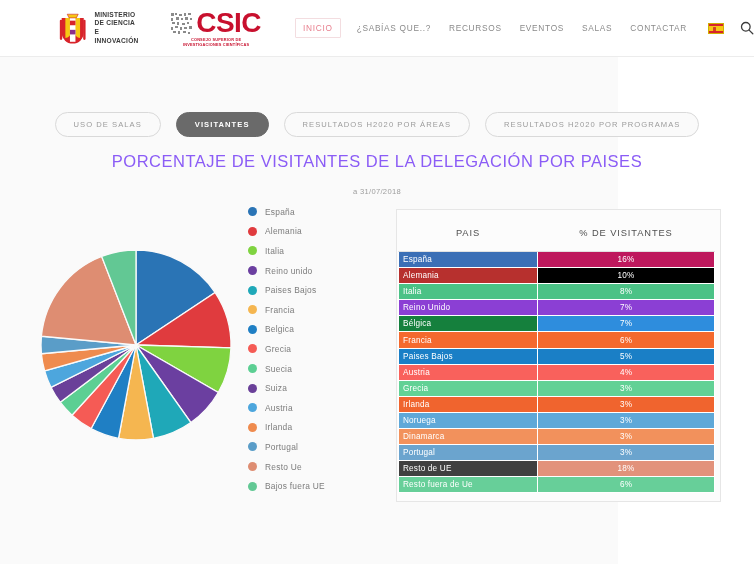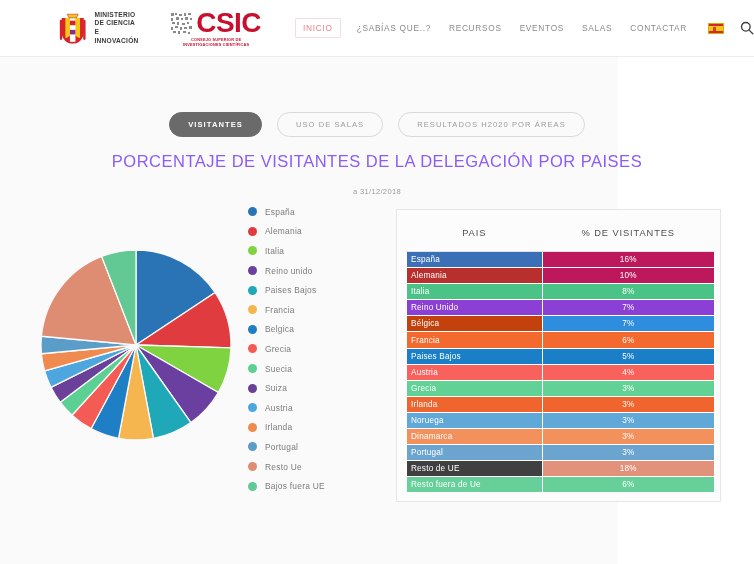--- a/index.html
+++ b/index.html
@@ -106,21 +106,21 @@
   .legend-label {
     margin-left: 8px; font-size: 8.4px; color: #7c7c7c; letter-spacing: .25px;
     white-space: nowrap;
   }
 
   
   .table-box {
     position: absolute; left: 396px; top: 209px;
     width: 325px; background: #fcfcfc;
     border: 1px solid #e6e6e6;
-    padding: 5px 5px 8px 9px;
+    padding: 5px 5px 8px 1px;
   }
   table.vt { border-collapse: collapse; width: 100%; table-layout: fixed; }
   table.vt th {
     font-size: 9.3px; font-weight: normal; color: #4f4f4f;
     letter-spacing: .9px; padding: 13px 0 13px 0; text-align: center;
     background: #fcfcfc; border-bottom: 1px solid #e2e2e2;
   }
   table.vt th.c1 { width: 44%; }
   table.vt td {
     font-size: 8.2px; color: #ffffff; height: 16.1px;
@@ -200,27 +200,28 @@
       <span class="search-ico">
         <svg width="14" height="14" viewBox="0 0 14 14">
           <circle cx="5.8" cy="5.8" r="4.3" fill="none" stroke="#3c3c3c" stroke-width="1.3"></circle>
           <line x1="9.1" y1="9.1" x2="12.8" y2="12.8" stroke="#3c3c3c" stroke-width="1.3" stroke-linecap="round"></line>
         </svg>
       </span>
     </div>
   </div>
 
   <div class="tabs">
+    <div class="tab">USO DE SALAS</div>
     <div class="tab active">VISITANTES</div>
-    <div class="tab">USO DE SALAS</div>
     <div class="tab">RESULTADOS H2020 POR ÁREAS</div>
+    <div class="tab">RESULTADOS H2020 POR PROGRAMAS</div>
   </div>
 
   <div class="chart-title">PORCENTAJE DE VISITANTES DE LA DELEGACIÓN POR PAISES</div>
-  <div class="chart-sub">a 31/12/2018</div>
+  <div class="chart-sub">a 31/07/2018</div>
 
   <div class="pie-wrap">
     <svg class="pie-svg" id="pie" width="200" height="200" viewBox="0 0 200 200">
         <path d="M 100 100 L 100 5 A 95 95 0 0 1 179.19222659600635 47.52532756875195 Z" fill="#2a74b5" stroke="#fafafa" stroke-width="1.3"></path>
         <path d="M 100 100 L 179.19222659600635 47.52532756875195 A 95 95 0 0 1 194.95494337276978 102.92553056283619 Z" fill="#e03b3e" stroke="#fafafa" stroke-width="1.3"></path>
         <path d="M 100 100 L 194.95494337276978 102.92553056283619 A 95 95 0 0 1 182.2724133595217 147.5 Z" fill="#7fd340" stroke="#fafafa" stroke-width="1.3"></path>
         <path d="M 100 100 L 182.2724133595217 147.5 A 95 95 0 0 1 154.88851398378387 177.53870667384103 Z" fill="#6b3fa0" stroke="#fafafa" stroke-width="1.3"></path>
         <path d="M 100 100 L 154.88851398378387 177.53870667384103 A 95 95 0 0 1 117.45620419257418 193.38244446997066 Z" fill="#1fa8b8" stroke="#fafafa" stroke-width="1.3"></path>
         <path d="M 100 100 L 117.45620419257418 193.38244446997066 A 95 95 0 0 1 82.54379580742584 193.38244446997066 Z" fill="#f5b650" stroke="#fafafa" stroke-width="1.3"></path>
         <path d="M 100 100 L 82.54379580742584 193.38244446997066 A 95 95 0 0 1 55.05611210057909 183.69615845714955 Z" fill="#1f7fc4" stroke="#fafafa" stroke-width="1.3"></path>
@@ -306,32 +307,32 @@
           <th>% DE VISITANTES</th>
         </tr>
       </thead>
       <tbody id="tbody">
           <tr>
             <td class="name" style="background: rgb(59, 111, 182);">España</td>
             <td class="val" style="background: #be185d;">16%</td>
           </tr>
           <tr>
             <td class="name" style="background: rgb(183, 48, 46);">Alemania</td>
-            <td class="val" style="background: #be185d;">10%</td>
+            <td class="val" style="background: #000000;">10%</td>
           </tr>
           <tr>
             <td class="name" style="background: rgb(75, 194, 134);">Italia</td>
             <td class="val" style="background: rgb(75, 194, 134);">8%</td>
           </tr>
           <tr>
             <td class="name" style="background: rgb(139, 63, 212);">Reino Unido</td>
             <td class="val" style="background: rgb(139, 63, 212);">7%</td>
           </tr>
           <tr>
-            <td class="name" style="background: #c2410c;">Bélgica</td>
+            <td class="name" style="background: #15803d;">Bélgica</td>
             <td class="val" style="background: rgb(46, 141, 221);">7%</td>
           </tr>
           <tr>
             <td class="name" style="background: rgb(244, 105, 46);">Francia</td>
             <td class="val" style="background: rgb(244, 105, 46);">6%</td>
           </tr>
           <tr>
             <td class="name" style="background: rgb(26, 127, 198);">Paises Bajos</td>
             <td class="val" style="background: rgb(26, 127, 198);">5%</td>
           </tr>

